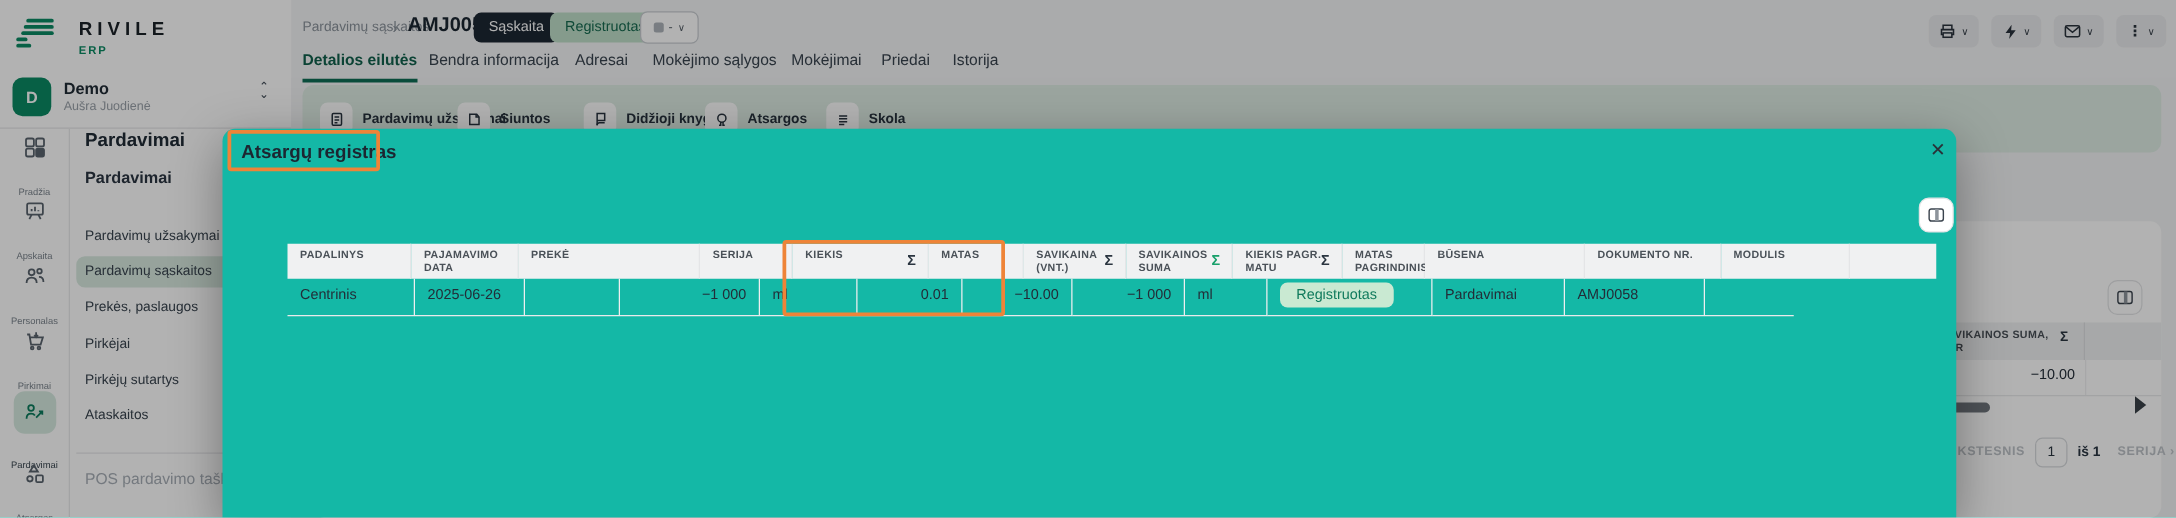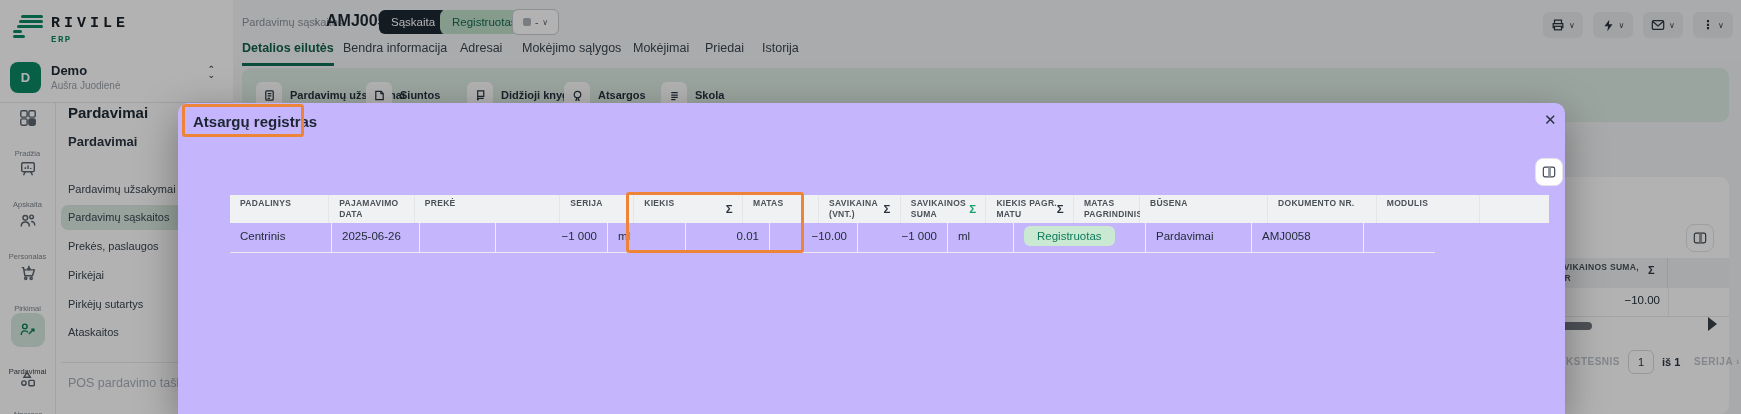--- a/index.html
+++ b/index.html
@@ -8,21 +8,21 @@
   .abs { position:absolute; }
 
   
   #base { position:absolute; inset:0; }
 
   
   .left-panel { left:0; top:0; width:233px; height:414px; background:#fff; border-bottom:0; }
   .left-panel-divider { left:0; top:102px; width:233px; height:1px; background:#E6E7E9; }
   .rail-border { left:55px; top:103px; width:1px; height:311px; background:#E9EAEB; }
 
-  .logo-wrap { left:13px; top:13px; display:flex; align-items:flex-start; gap:8px; cursor:pointer;font-family:Liberation Mono, monospace; }
+  .logo-wrap { left:13px; top:13px; display:flex; align-items:flex-start; gap:20px; cursor:pointer; }
   .logo-mark { position:relative; width:30px; height:28px; }
   .logo-mark i { position:absolute; display:block; height:3px; border-radius:2px; background:#0B8A63; }
   .brand-name { font-size:15px; font-weight:bold; letter-spacing:4px; color:#1B2127; line-height:1; margin-top:3px; }
   .brand-sub { font-size:9px; font-weight:bold; letter-spacing:1.5px; color:#0B8A63; margin-top:4px; }
 
   .user-card { left:10px; top:58px; width:213px; height:38px; display:flex; align-items:center; gap:10px; cursor:pointer; }
   .avatar { width:31px; height:31px; border-radius:8px; background:#0B8A63; color:#fff; font-size:13px; font-weight:bold; display:flex; align-items:center; justify-content:center; }
   .user-name { font-size:13px; font-weight:bold; color:#202B35; line-height:1.3; }
   .user-sub { font-size:10px; color:#9AA1A9; }
   .user-sort { position:absolute; right:8px; top:8px; display:flex; flex-direction:column; color:#46505B; font-size:9px; line-height:6px; font-weight:bold; }
@@ -75,21 +75,21 @@
   .bg-value { left:1540px; top:294px; width:120px; text-align:right; font-size:11.5px; color:#242E39; }
   .bg-scroll-thumb { left:1505px; top:322px; width:87px; height:8px; border-radius:4px; background:#70767D; cursor:grab; }
   .bg-scroll-arrow { left:1708px; top:317px; width:0; height:0; border-top:7px solid transparent; border-bottom:7px solid transparent; border-left:9px solid #3A4148; cursor:pointer; }
   .pg-prev { left:1500px; top:356px; width:120px; text-align:right; font-size:10px; font-weight:bold; letter-spacing:.5px; color:#BDC2C7; cursor:pointer; }
   .pg-box { left:1628px; top:350px; width:26px; height:24px; border:1px solid #D7DADD; border-radius:6px; background:#fff; display:flex; align-items:center; justify-content:center; font-size:11px; color:#2A3540; cursor:pointer; }
   .pg-of { left:1662px; top:356px; font-size:11px; font-weight:bold; color:#2A3642; }
   .pg-next { left:1694px; top:356px; font-size:10px; font-weight:bold; letter-spacing:.5px; color:#BDC2C7; cursor:pointer; }
 
   
   #dim { position:absolute; inset:0; background:rgba(0,0,0,.30); z-index:10; }
-  #modal { position:absolute; left:178px; top:103px; width:1387px; height:311px; background:#c4b5fd; border-radius:10px 10px 0 0; box-shadow:0 12px 40px rgba(0,0,0,.35); z-index:20; }
+  #modal { position:absolute; left:178px; top:103px; width:1387px; height:311px; background:#14b8a6; border-radius:10px 10px 0 0; box-shadow:0 12px 40px rgba(0,0,0,.35); z-index:20; }
   .modal-title { position:absolute; left:15px; top:10px; font-size:15px; font-weight:bold; color:#1C2631; }
   .modal-close { position:absolute; left:1366px; top:8px; font-size:15px; color:#2A3138; cursor:pointer; }
   .modal-colbtn { position:absolute; left:1357px; top:55px; }
 
   .mtable { position:absolute; left:16px; top:92px; width:1355px; }
   .mrow { display:flex;padding-left:36px; }
   .hcell { height:28px; background:#F0F1F2; border-right:1px solid #E4E5E7; padding:3px 10px 0 10px; font-size:8.5px; font-weight:bold; letter-spacing:.3px; color:#4A5158; line-height:1.25; position:relative; cursor:pointer; }
   .hcell:last-child { border-right:none; }
   .hcell .sigma { position:absolute; right:9px; top:7px; font-size:11.5px; font-weight:bold; color:#2A3540; cursor:pointer; }
   .hcell .sigma.green { color:#18A06B; }

